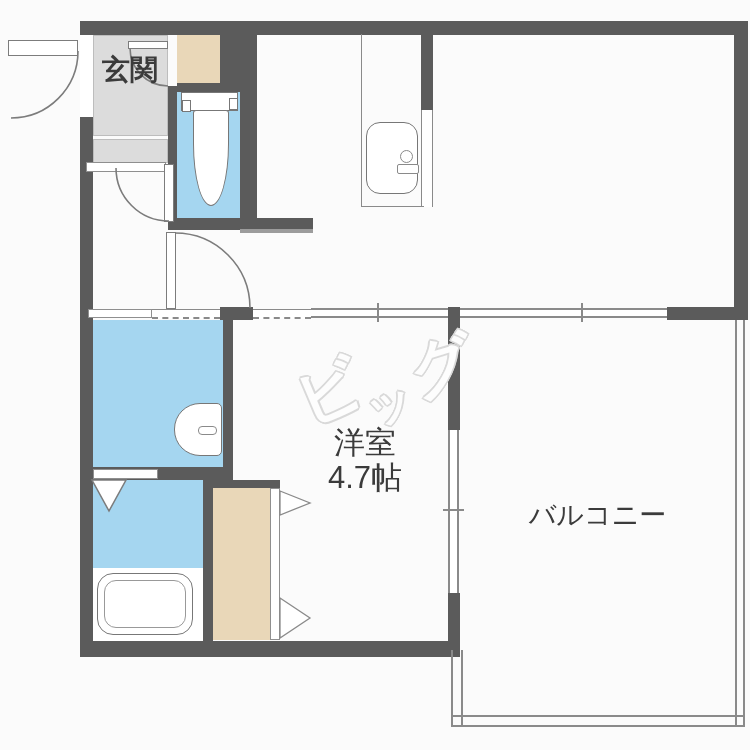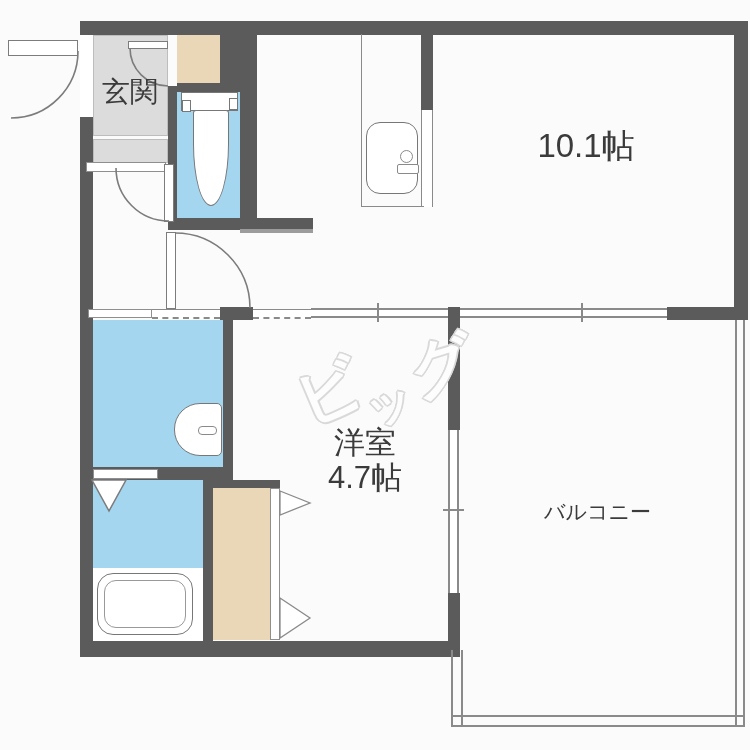--- a/index.html
+++ b/index.html
@@ -27,21 +27,21 @@
   .win-v { background:#fff; border-left: 2px solid #8a8a8a; border-right: 2px solid #8a8a8a; }
   .tick { background: #8a8a8a; }
   .thinline { background: #8a8a8a; }
   .fixture { background: #ffffff; border: 1.5px solid #777; }
   .fixture-thin { background: #ffffff; border: 1px solid #8a8a8a; }
   .kitchen-unit { border-left: 1px solid #8a8a8a; border-bottom: 1px solid #8a8a8a; }
   .label { color: #3b3b3b; text-align: center; line-height: 1.12; }
   .lbl-genkan { font-size: 28px; }
   .lbl-ldk { font-size: 33px; }
   .lbl-room { font-size: 31px; }
-  .lbl-balcony { font-size: 21px; }
+  .lbl-balcony { font-size: 27px; }
   #watermark {
     transform: rotate(-8deg);
     color: #fdfdfd; font-weight: bold;
     text-shadow: -2px 0 #d9d9d9, 2px 0 #d9d9d9, 0 -2px #d9d9d9, 0 2px #d9d9d9,
                  -1px -1px #d9d9d9, 1px 1px #d9d9d9, -1px 1px #d9d9d9, 1px -1px #d9d9d9;
     white-space: nowrap;
   }
   #watermark span { display: inline-block; font-size: 64px; }
   #watermark .wm0 { transform: rotate(-15deg); }
   #watermark .wm1 { font-size: 48px; transform: translateY(14px) rotate(-8deg); }
@@ -133,24 +133,23 @@
     <path d="M 175 233 A 75 75 0 0 1 250 308" fill="none" stroke="#7c7c7c" stroke-width="1.6"></path>
     <path d="M 92 480 L 126 480 L 109 511 Z" fill="#ffffff" stroke="#7c7c7c" stroke-width="1.5"></path>
     <path d="M 280 491 L 310 503 L 280 515 Z" fill="#ffffff" stroke="#8a8a8a" stroke-width="1.3"></path>
     <path d="M 280 598 L 310 618 L 280 638 Z" fill="#ffffff" stroke="#8a8a8a" stroke-width="1.3"></path>
   </svg>
 
   <div id="watermark" class="abs" style="left:296px;top:340px;">
     <span class="wm0">ビ</span><span class="wm1">ッ</span><span class="wm2">グ</span>
   </div>
 
-  <div class="abs label lbl-genkan" style="left:95px;top:76px;width:70px;">玄関</div>
+  <div class="abs label lbl-genkan" style="left:95px;top:54px;width:70px;font-weight:bold;">玄関</div>
 
   <div class="abs label lbl-ldk" style="left:505px;top:128px;width:162px;">
-    <div>10.1帖</div>
   </div>
 
   <div class="abs label lbl-room" style="left:275px;top:426px;width:180px;">
     <div>洋室</div>
     <div>4.7帖</div>
   </div>
 
   <div class="abs label lbl-balcony" style="left:515px;top:500px;width:165px;">バルコニー</div>
 
 </div>

